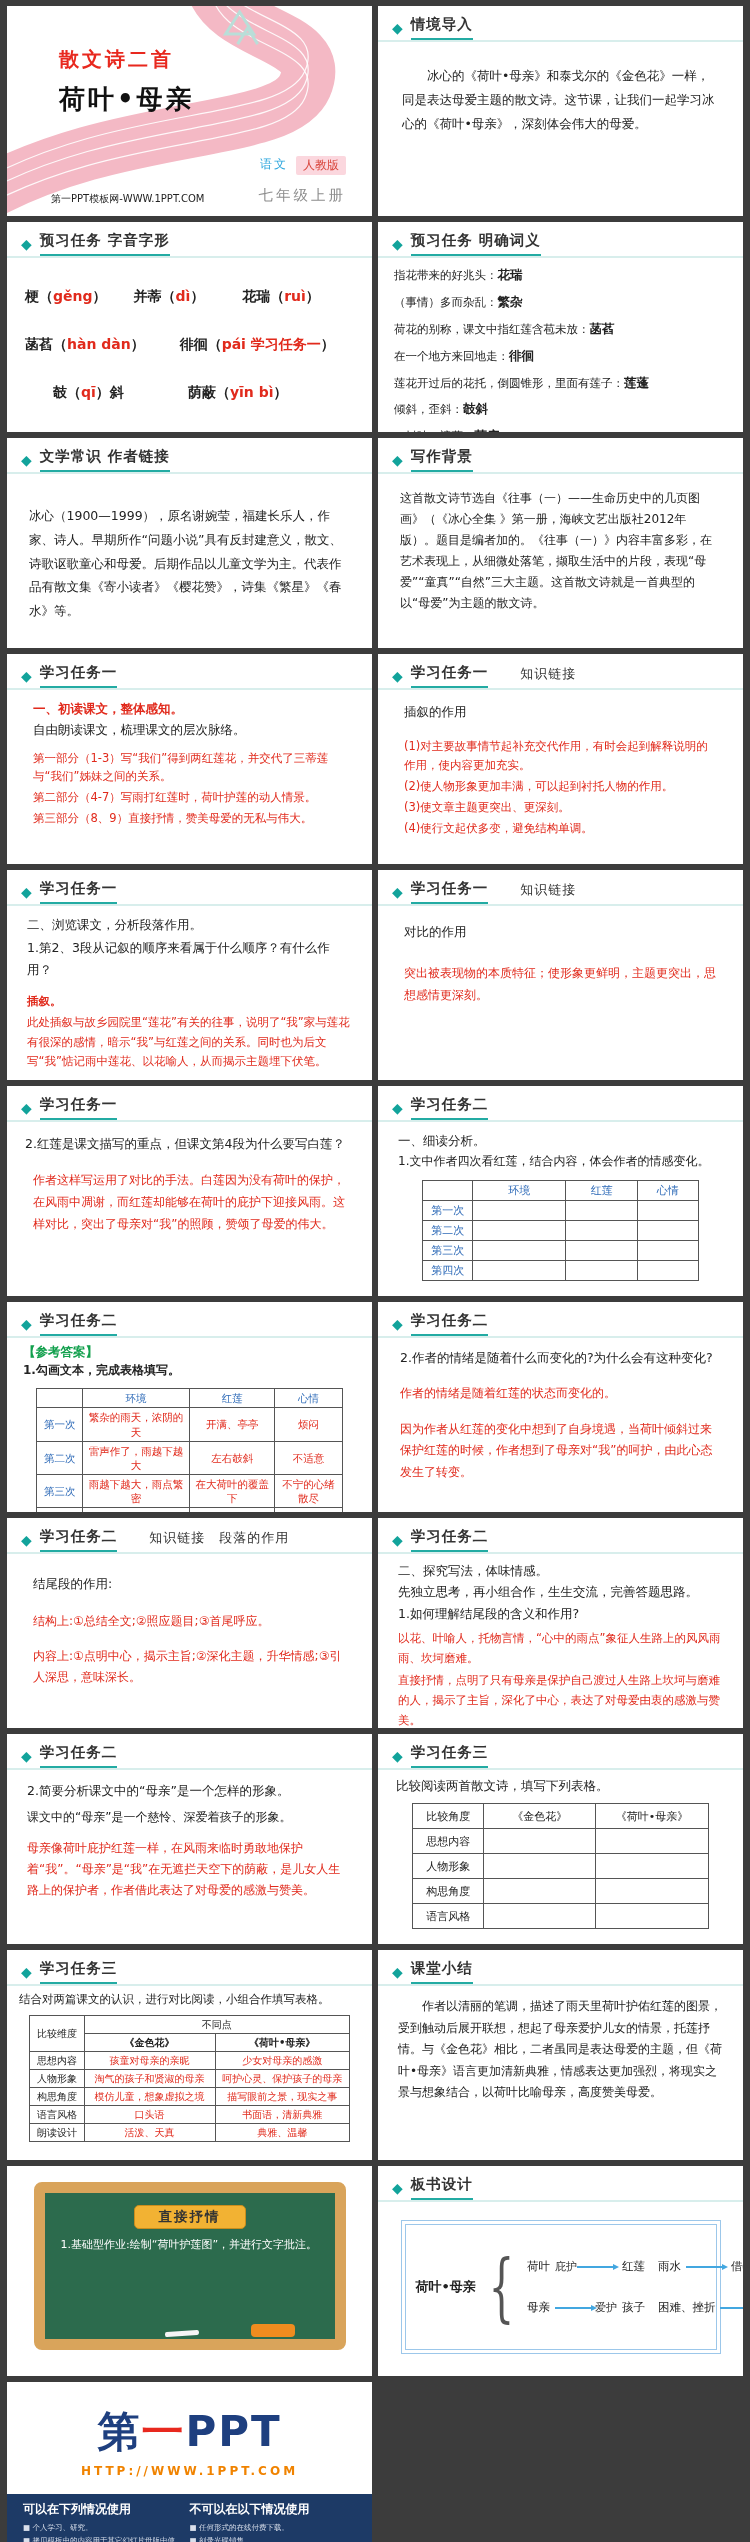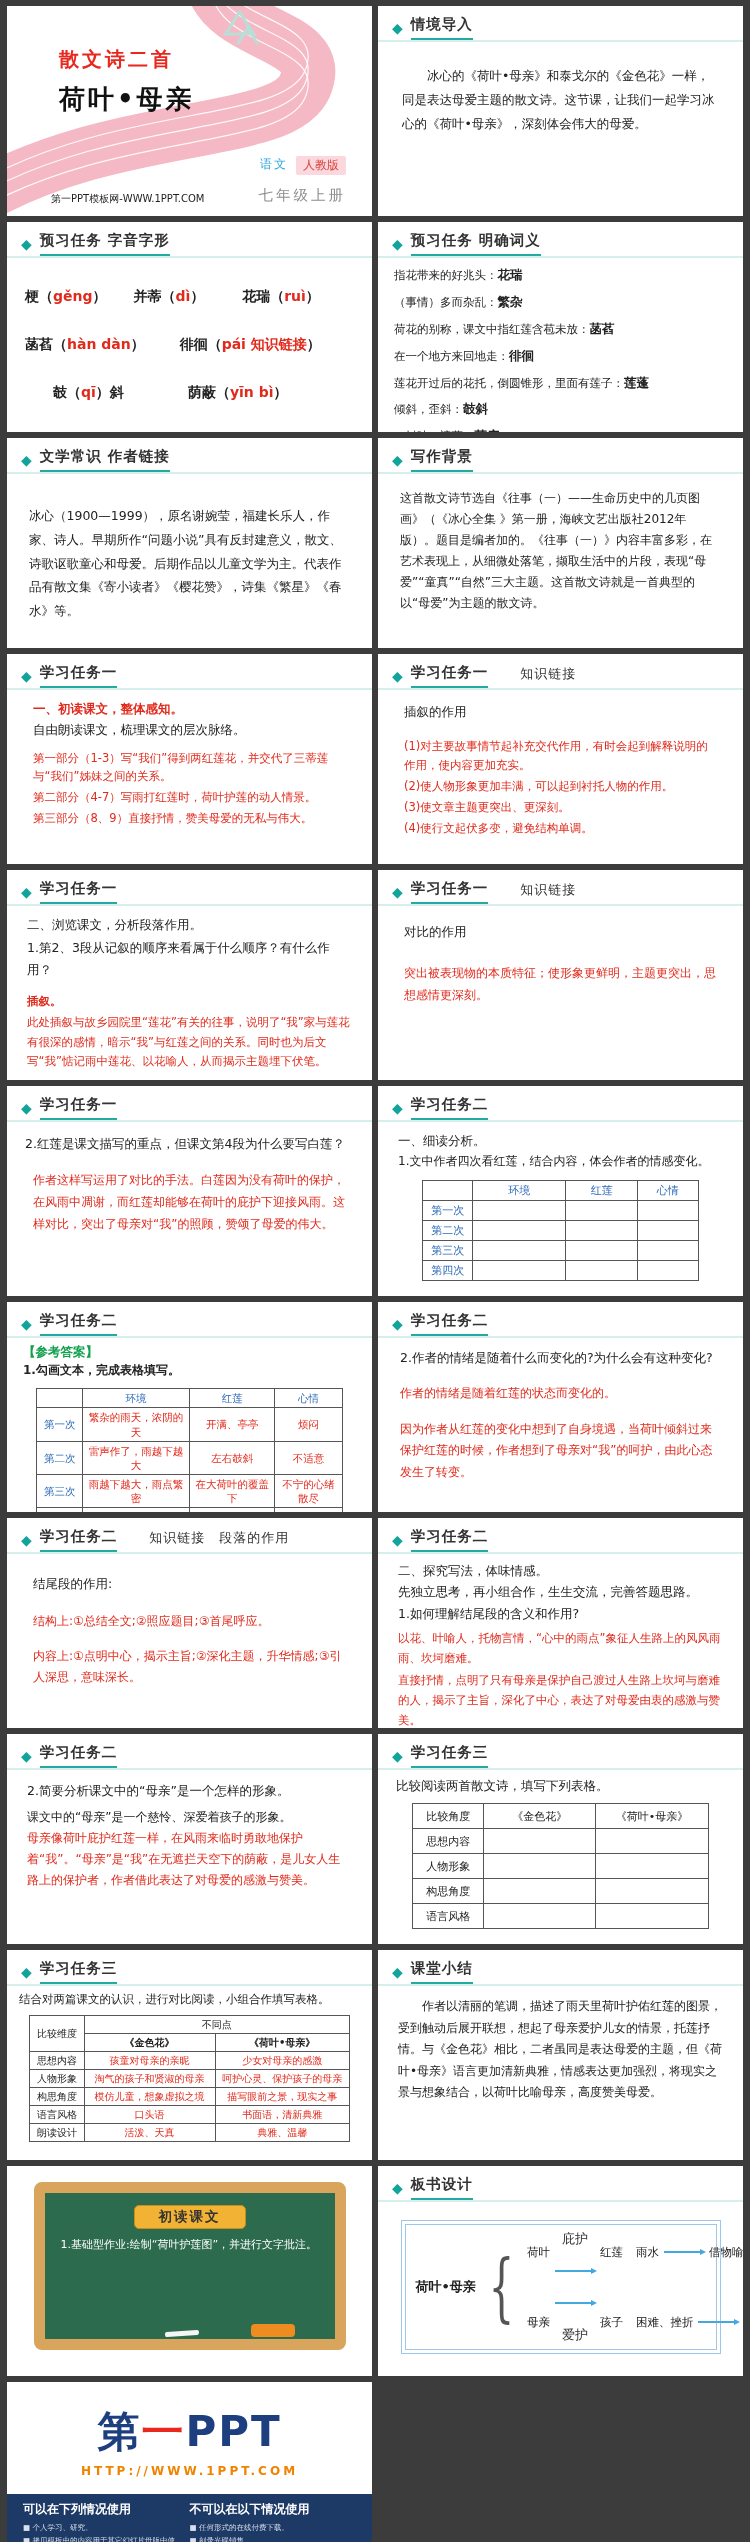--- a/index.html
+++ b/index.html
@@ -69,21 +69,21 @@
 
   
   .bsj-box { width:312px; height:126px; margin:22px auto 0; border:1px solid #9cc7ea;
              outline:1px solid #9cc7ea; outline-offset:3px; display:flex; align-items:center;
              padding:0 8px 0 10px; gap:2px; }
   .bsj-root { font-size:13px; font-weight:bold; color:#222; white-space:nowrap; }
   .brace { font-size:74px; font-weight:200; color:#555; transform:scaleX(.55); line-height:0.9;
            font-family:"DejaVu Serif",serif; }
   .branches { display:flex; flex-direction:column; gap:26px; flex:1; }
   .branch { display:flex; align-items:center; gap:5px; font-size:11.5px; color:#222; white-space:nowrap; }
-  .arrw { display:flex; flex-direction:column; align-items:center; font-size:13px; color:#333;gap:20px; }
+  .arrw { display:flex; flex-direction:row; align-items:center; font-size:11px; color:#333; }
   .arrline { width:40px; height:0; border-top:2px solid #43a7e0; position:relative; margin:2px 0; }
   .arrline::after { content:""; position:absolute; right:-2px; top:-4px; border-left:6px solid #43a7e0;
                     border-top:3px solid transparent; border-bottom:3px solid transparent; }
 
   
   .f-logo { text-align:center; padding-top:22px; }
   .f-logo-t { font-size:42px; font-weight:bold; letter-spacing:2px; }
   .f-blue { color:#1e3f7f; } .f-red { color:#e8281e; }
   .f-url { color:#f08300; font-size:12px; font-weight:bold; letter-spacing:3px; margin-top:4px; }
   .f-band { margin-top:16px; background:#1d3a66; color:#fff; display:flex; padding:7px 16px 8px; }
@@ -132,21 +132,21 @@
     <div class="hd">
         <span class="dia">◆</span>
       <span class="hd-t">预习任务 字音字形</span>
       </div>
     <div class="rule"></div>
     <div class="py-wrap">
       <span class="itm w3"><span>梗（</span><span class="red">gěng</span><span>）</span></span>
       <span class="itm w3"><span>并蒂（</span><span class="red">dì</span><span>）</span></span>
       <span class="itm w3"><span>花瑞（</span><span class="red">ruì</span><span>）</span></span>
       <span class="itm w5"><span>菡萏（</span><span class="red">hàn dàn</span><span>）</span></span>
-      <span class="itm w5"><span>徘徊（</span><span class="red">pái 知识链接</span><span>）</span></span>
+      <span class="itm w5"><span>徘徊（</span><span class="red">pái 学习任务一</span><span>）</span></span>
       <span class="itm w4"><span>攲（</span><span class="red">qī</span><span>）斜</span></span>
       <span class="itm w4"><span>荫蔽（</span><span class="red">yīn bì</span><span>）</span></span>
     </div>
   </div>
 
   <div class="slide">
     <div class="hd">
         <span class="dia">◆</span>
       <span class="hd-t">预习任务 明确词义</span>
       </div>
@@ -406,21 +406,21 @@
 
   <div class="slide">
     <div class="hd">
         <span class="dia">◆</span>
       <span class="hd-t">学习任务二</span>
       </div>
     <div class="rule"></div>
     <div class="bd" style="padding:10px 20px 0;">
       <p class="blk" style="font-size:12.5px; line-height:1.7;">2.简要分析课文中的“母亲”是一个怎样的形象。</p>
       <p class="blk" style="font-size:12px; line-height:1.7; margin-top:6px;">课文中的“母亲”是一个慈怜、深爱着孩子的形象。</p>
-      <div class="ans red" style="font-size:12px; line-height:1.75;">
+      <div class="ans red" style="margin-top:10px; font-size:12px; line-height:1.75;">
         <p>母亲像荷叶庇护红莲一样，在风雨来临时勇敢地保护着“我”。“母亲”是“我”在无遮拦天空下的荫蔽，是儿女人生路上的保护者，作者借此表达了对母爱的感激与赞美。</p>
       </div>
     </div>
   </div>
 
   <div class="slide">
     <div class="hd">
         <span class="dia">◆</span>
       <span class="hd-t">学习任务三</span>
       </div>
@@ -513,21 +513,21 @@
       <span class="hd-t">课堂小结</span>
       </div>
     <div class="rule"></div>
     <div class="bd" style="padding:10px 20px 0;">
       <p class="para" style="font-size:12px; line-height:1.8;">作者以清丽的笔调，描述了雨天里荷叶护佑红莲的图景，受到触动后展开联想，想起了母亲爱护儿女的情景，托莲抒情。与《金色花》相比，二者虽同是表达母爱的主题，但《荷叶•母亲》语言更加清新典雅，情感表达更加强烈，将现实之景与想象结合，以荷叶比喻母亲，高度赞美母爱。</p>
     </div>
   </div>
 
   <div class="slide">
     <div class="board">
-      <div class="plaque">初读课文</div>
+      <div class="plaque">直接抒情</div>
       <div class="chalk">
         <p>1.基础型作业:绘制“荷叶护莲图”，并进行文字批注。</p>
       </div>
       <div class="chalk-stick"></div>
       <div class="eraser"></div>
     </div>
   </div>
 
   <div class="slide">
     <div class="hd">

